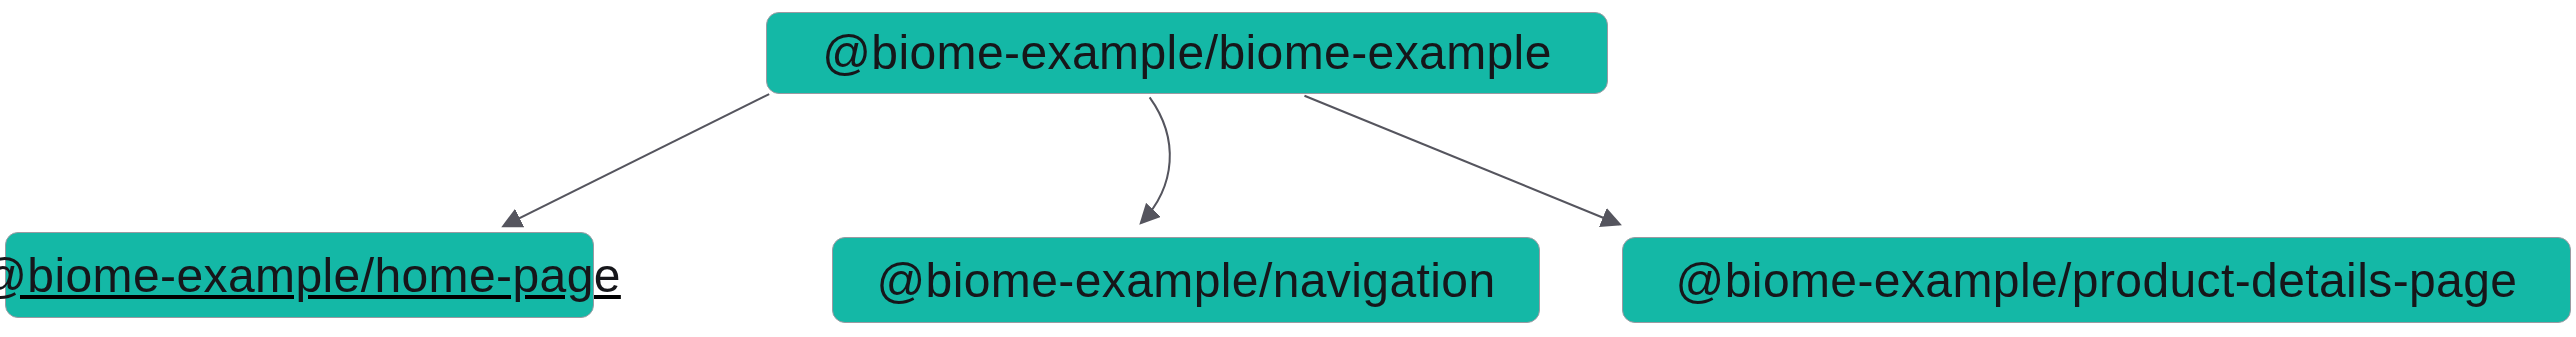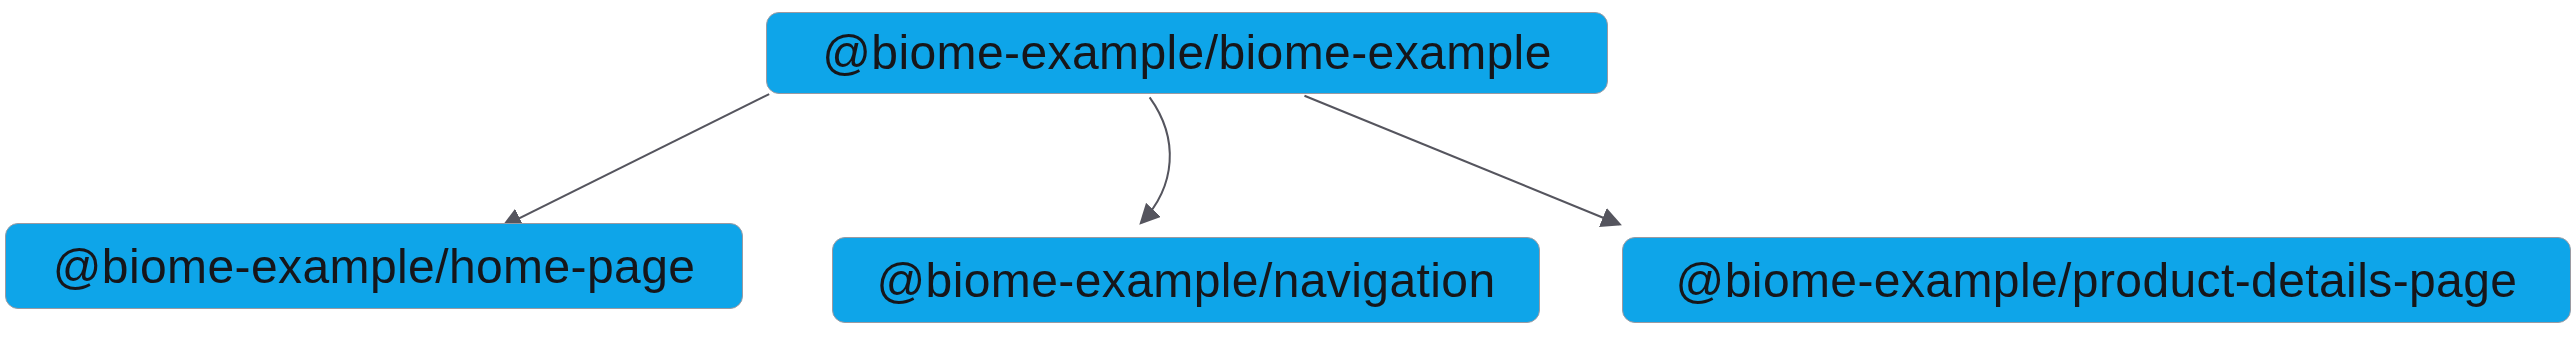--- a/index.html
+++ b/index.html
@@ -22,33 +22,33 @@
     width: 2576px;
     height: 338px;
     pointer-events: none;
   }
   .node {
     position: absolute;
     box-sizing: border-box;
     display: flex;
     align-items: center;
     justify-content: center;
-    background: #0ea5e9;
+    background: #14b8a6;
     border: 1.6px solid #9a9aa2;
     border-radius: 13px;
     white-space: nowrap;
     cursor: pointer;
   }
   .node .label {
     font-size: 48px;
     color: #16161a;
     letter-spacing: 0.4px;
   }
   .node-root          { left: 766px;  top: 11.5px;  width: 842px; height: 82px; }
-  .node-home          { left: 5px;    top: 223px; width: 738px;  height: 86px; }
+  .node-home          { left: 5px;    top: 232px; width: 589px;  height: 86px; text-decoration: underline; }
   .node-navigation    { left: 832px; top: 237px; width: 708px;  height: 86px; text-align: right; }
   .node-product       { left: 1622px; top: 237px; width: 949px; height: 86px; }
 </style>
 </head>
 <body>
 
 <div class="canvas">
 
   <svg class="edges" width="2576" height="338" viewBox="0 0 3128 410" xmlns="http://www.w3.org/2000/svg">
     <defs>

